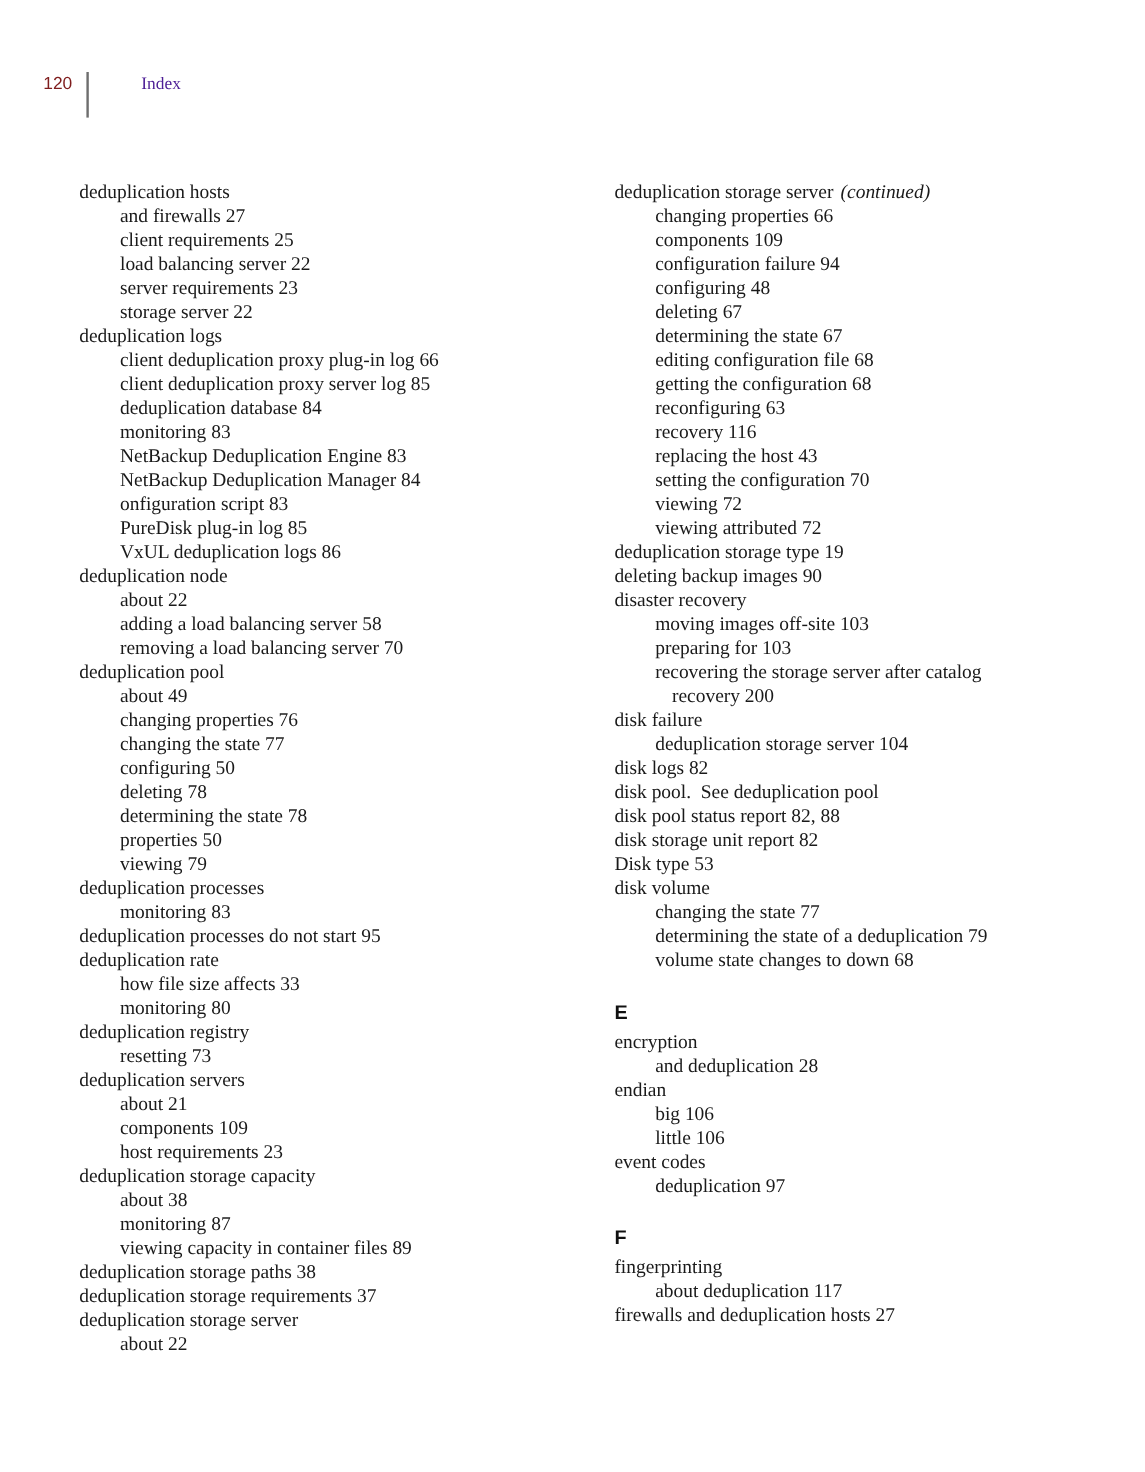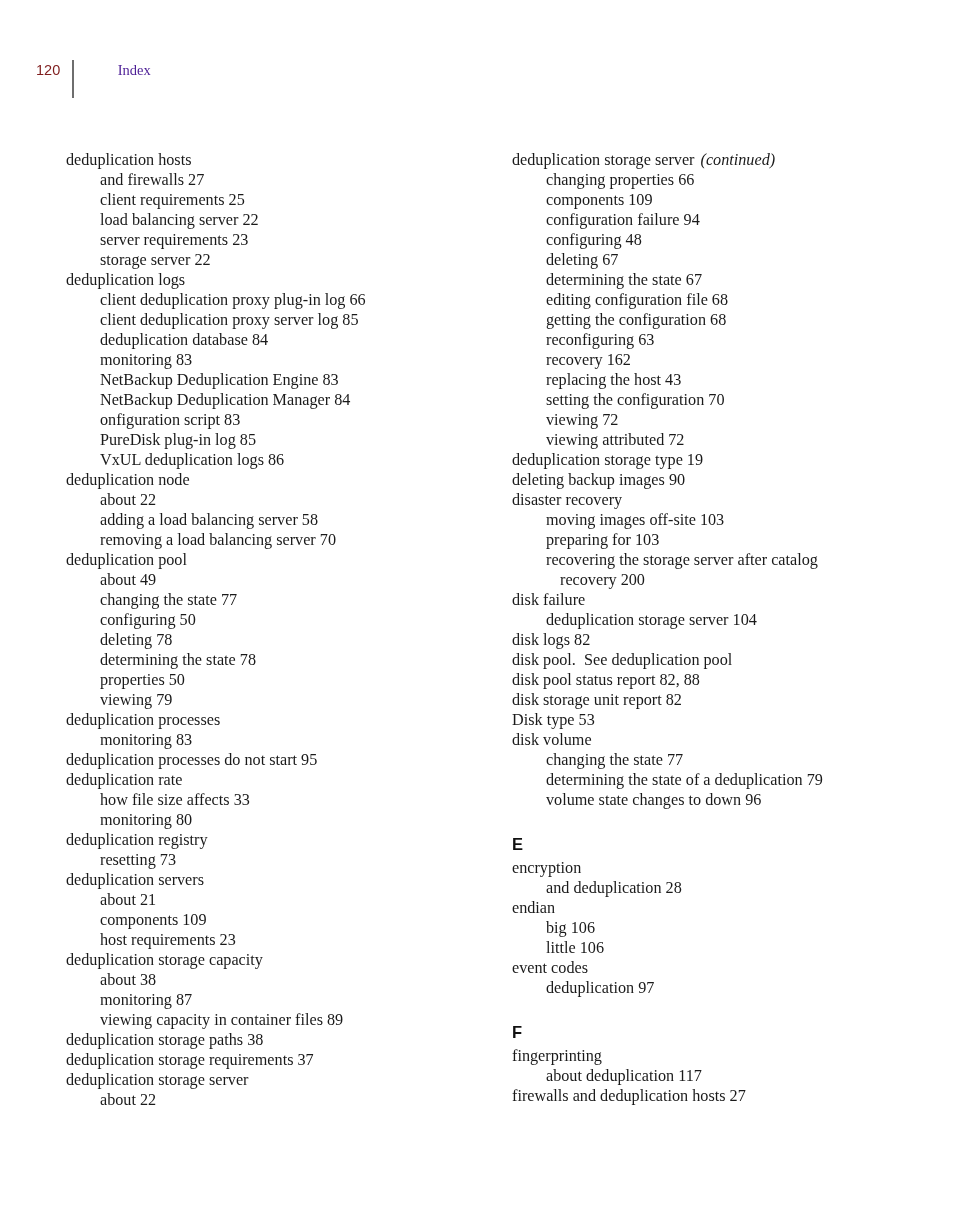--- a/index.html
+++ b/index.html
@@ -115,20 +115,21 @@
       <div class="entry level-2"><span>NetBackup Deduplication Manager  84</span></div>
       <div class="entry level-2"><span>onfiguration script  83</span></div>
       <div class="entry level-2"><span>PureDisk plug-in log  85</span></div>
       <div class="entry level-2"><span>VxUL deduplication logs  86</span></div>
       <div class="entry level-1"><span>deduplication node</span></div>
       <div class="entry level-2"><span>about  22</span></div>
       <div class="entry level-2"><span>adding a load balancing server  58</span></div>
       <div class="entry level-2"><span>removing a load balancing server  70</span></div>
       <div class="entry level-1"><span>deduplication pool</span></div>
       <div class="entry level-2"><span>about  49</span></div>
+      <div class="entry level-2"><span>changing properties  76</span></div>
       <div class="entry level-2"><span>changing the state  77</span></div>
       <div class="entry level-2"><span>configuring  50</span></div>
       <div class="entry level-2"><span>deleting  78</span></div>
       <div class="entry level-2"><span>determining the state  78</span></div>
       <div class="entry level-2"><span>properties  50</span></div>
       <div class="entry level-2"><span>viewing  79</span></div>
       <div class="entry level-1"><span>deduplication processes</span></div>
       <div class="entry level-2"><span>monitoring  83</span></div>
       <div class="entry level-1"><span>deduplication processes do not start  95</span></div>
       <div class="entry level-1"><span>deduplication rate</span></div>
@@ -153,21 +154,21 @@
       <div class="entry level-1"><span>deduplication storage server</span><span class="cont-note">(continued)</span></div>
       <div class="entry level-2"><span>changing properties  66</span></div>
       <div class="entry level-2"><span>components  109</span></div>
       <div class="entry level-2"><span>configuration failure  94</span></div>
       <div class="entry level-2"><span>configuring  48</span></div>
       <div class="entry level-2"><span>deleting  67</span></div>
       <div class="entry level-2"><span>determining the state  67</span></div>
       <div class="entry level-2"><span>editing configuration file  68</span></div>
       <div class="entry level-2"><span>getting the configuration  68</span></div>
       <div class="entry level-2"><span>reconfiguring  63</span></div>
-      <div class="entry level-2"><span>recovery  162</span></div>
+      <div class="entry level-2"><span>recovery  116</span></div>
       <div class="entry level-2"><span>replacing the host  43</span></div>
       <div class="entry level-2"><span>setting the configuration  70</span></div>
       <div class="entry level-2"><span>viewing  72</span></div>
       <div class="entry level-2"><span>viewing attributed  72</span></div>
       <div class="entry level-1"><span>deduplication storage type  19</span></div>
       <div class="entry level-1"><span>deleting backup images  90</span></div>
       <div class="entry level-1"><span>disaster recovery</span></div>
       <div class="entry level-2"><span>moving images off-site  103</span></div>
       <div class="entry level-2"><span>preparing for  103</span></div>
       <div class="entry level-2"><span>recovering the storage server after catalog</span></div>
@@ -175,21 +176,21 @@
       <div class="entry level-1"><span>disk failure</span></div>
       <div class="entry level-2"><span>deduplication storage server  104</span></div>
       <div class="entry level-1"><span>disk logs  82</span></div>
       <div class="entry level-1"><span>disk pool.</span>&nbsp;&nbsp;<span class="see-ref">See</span>&nbsp;<span>deduplication pool</span></div>
       <div class="entry level-1"><span>disk pool status report  82, 88</span></div>
       <div class="entry level-1"><span>disk storage unit report  82</span></div>
       <div class="entry level-1"><span>Disk type  53</span></div>
       <div class="entry level-1"><span>disk volume</span></div>
       <div class="entry level-2"><span>changing the state  77</span></div>
       <div class="entry level-2"><span>determining the state of a deduplication  79</span></div>
-      <div class="entry level-2"><span>volume state changes to down  96</span></div>
+      <div class="entry level-2"><span>volume state changes to down  68</span></div>
       <div class="section-letter">E</div>
       <div class="entry level-1"><span>encryption</span></div>
       <div class="entry level-2"><span>and deduplication  28</span></div>
       <div class="entry level-1"><span>endian</span></div>
       <div class="entry level-2"><span>big  106</span></div>
       <div class="entry level-2"><span>little  106</span></div>
       <div class="entry level-1"><span>event codes</span></div>
       <div class="entry level-2"><span>deduplication  97</span></div>
       <div class="section-letter">F</div>
       <div class="entry level-1"><span>fingerprinting</span></div>

